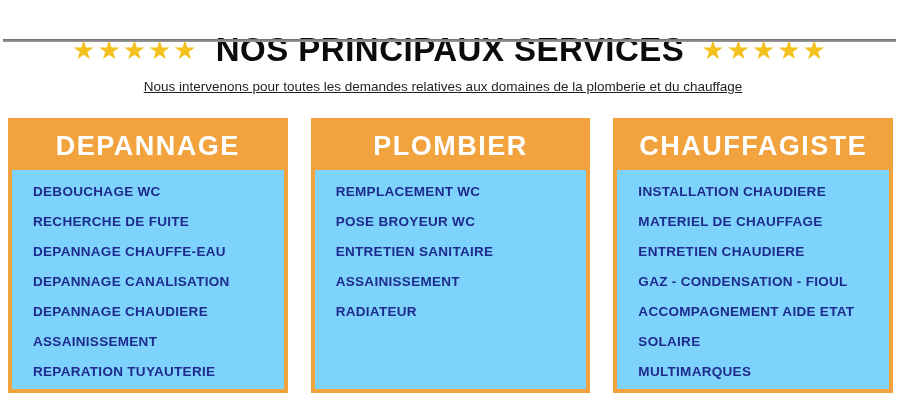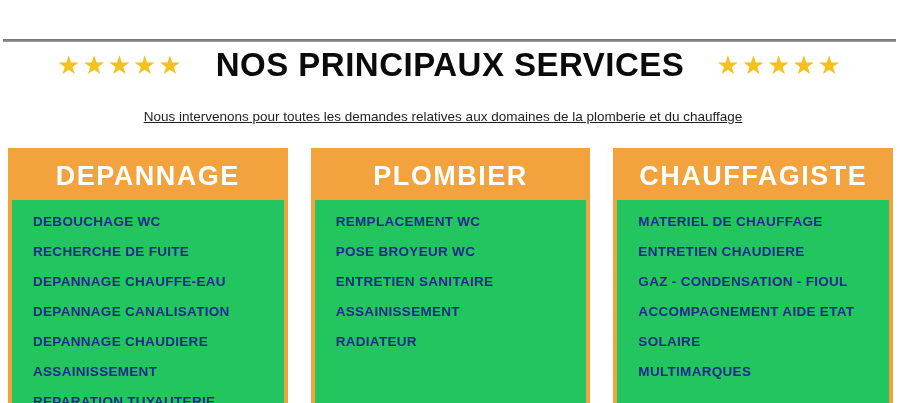--- a/index.html
+++ b/index.html
@@ -27,21 +27,21 @@
     gap: 16px;
   }
   .stars {
     color: #F5C11E;
     font-size: 26px;
     letter-spacing: 2px;
     line-height: 1;
     white-space: nowrap;
   }
   .page-title {
-    margin: 16px;
+    margin: 1px;
     font-size: 33px;
     font-weight: 800;
     color: #0b0b0b;
     letter-spacing: 0.5px;
     white-space: nowrap;
   }
   .subtitle {
     margin: 9px 14px 0 0;
     font-size: 13.5px;
     color: #1f1f1f;
@@ -51,21 +51,21 @@
   .columns {
     display: flex;
     gap: 23px;
     padding: 0 7px 0 8px;
     margin-top: 24px;
   }
   .service-card {
     flex: 1;
     height: 275px;
     border: 4px solid #F2A33E;
-    background: #22c55e;
+    background: #7dd3fc;
   }
   .card-header {
     height: 48px;
     background: #F2A33E;
     display: flex;
     align-items: center;
     justify-content: center;
   }
   .card-title {
     margin: 0;
@@ -134,20 +134,21 @@
         <li>ASSAINISSEMENT</li>
         <li>RADIATEUR</li>
       </ul>
     </section>
 
     <section class="service-card">
       <div class="card-header">
         <h2 class="card-title">CHAUFFAGISTE</h2>
       </div>
       <ul class="card-list">
+        <li>INSTALLATION CHAUDIERE</li>
         <li>MATERIEL DE CHAUFFAGE</li>
         <li>ENTRETIEN CHAUDIERE</li>
         <li>GAZ - CONDENSATION - FIOUL</li>
         <li>ACCOMPAGNEMENT AIDE ETAT</li>
         <li>SOLAIRE</li>
         <li>MULTIMARQUES</li>
       </ul>
     </section>
 
   </div>

